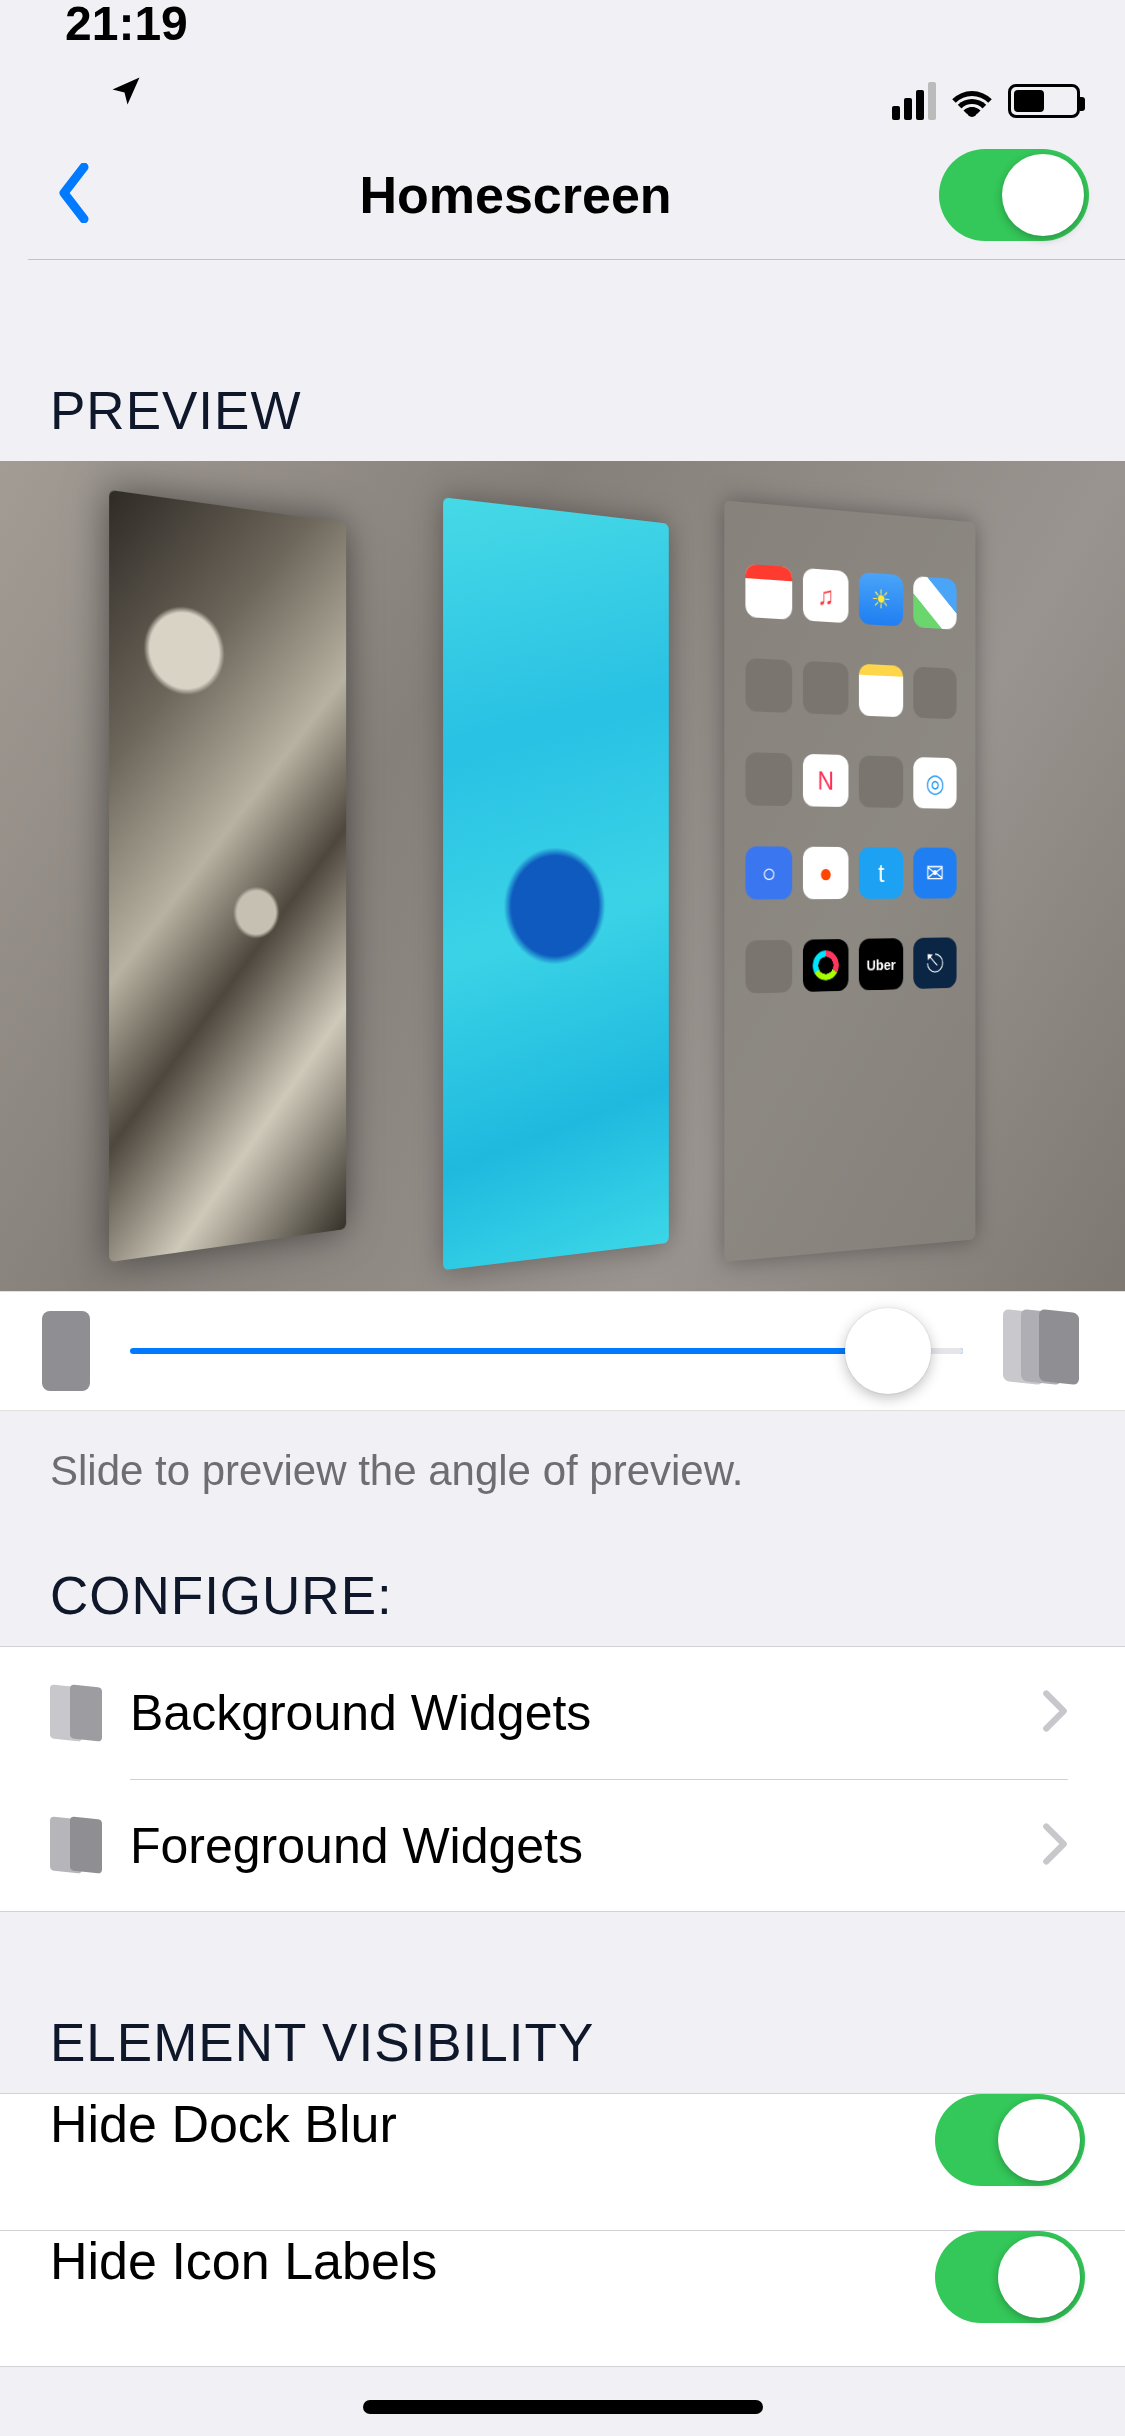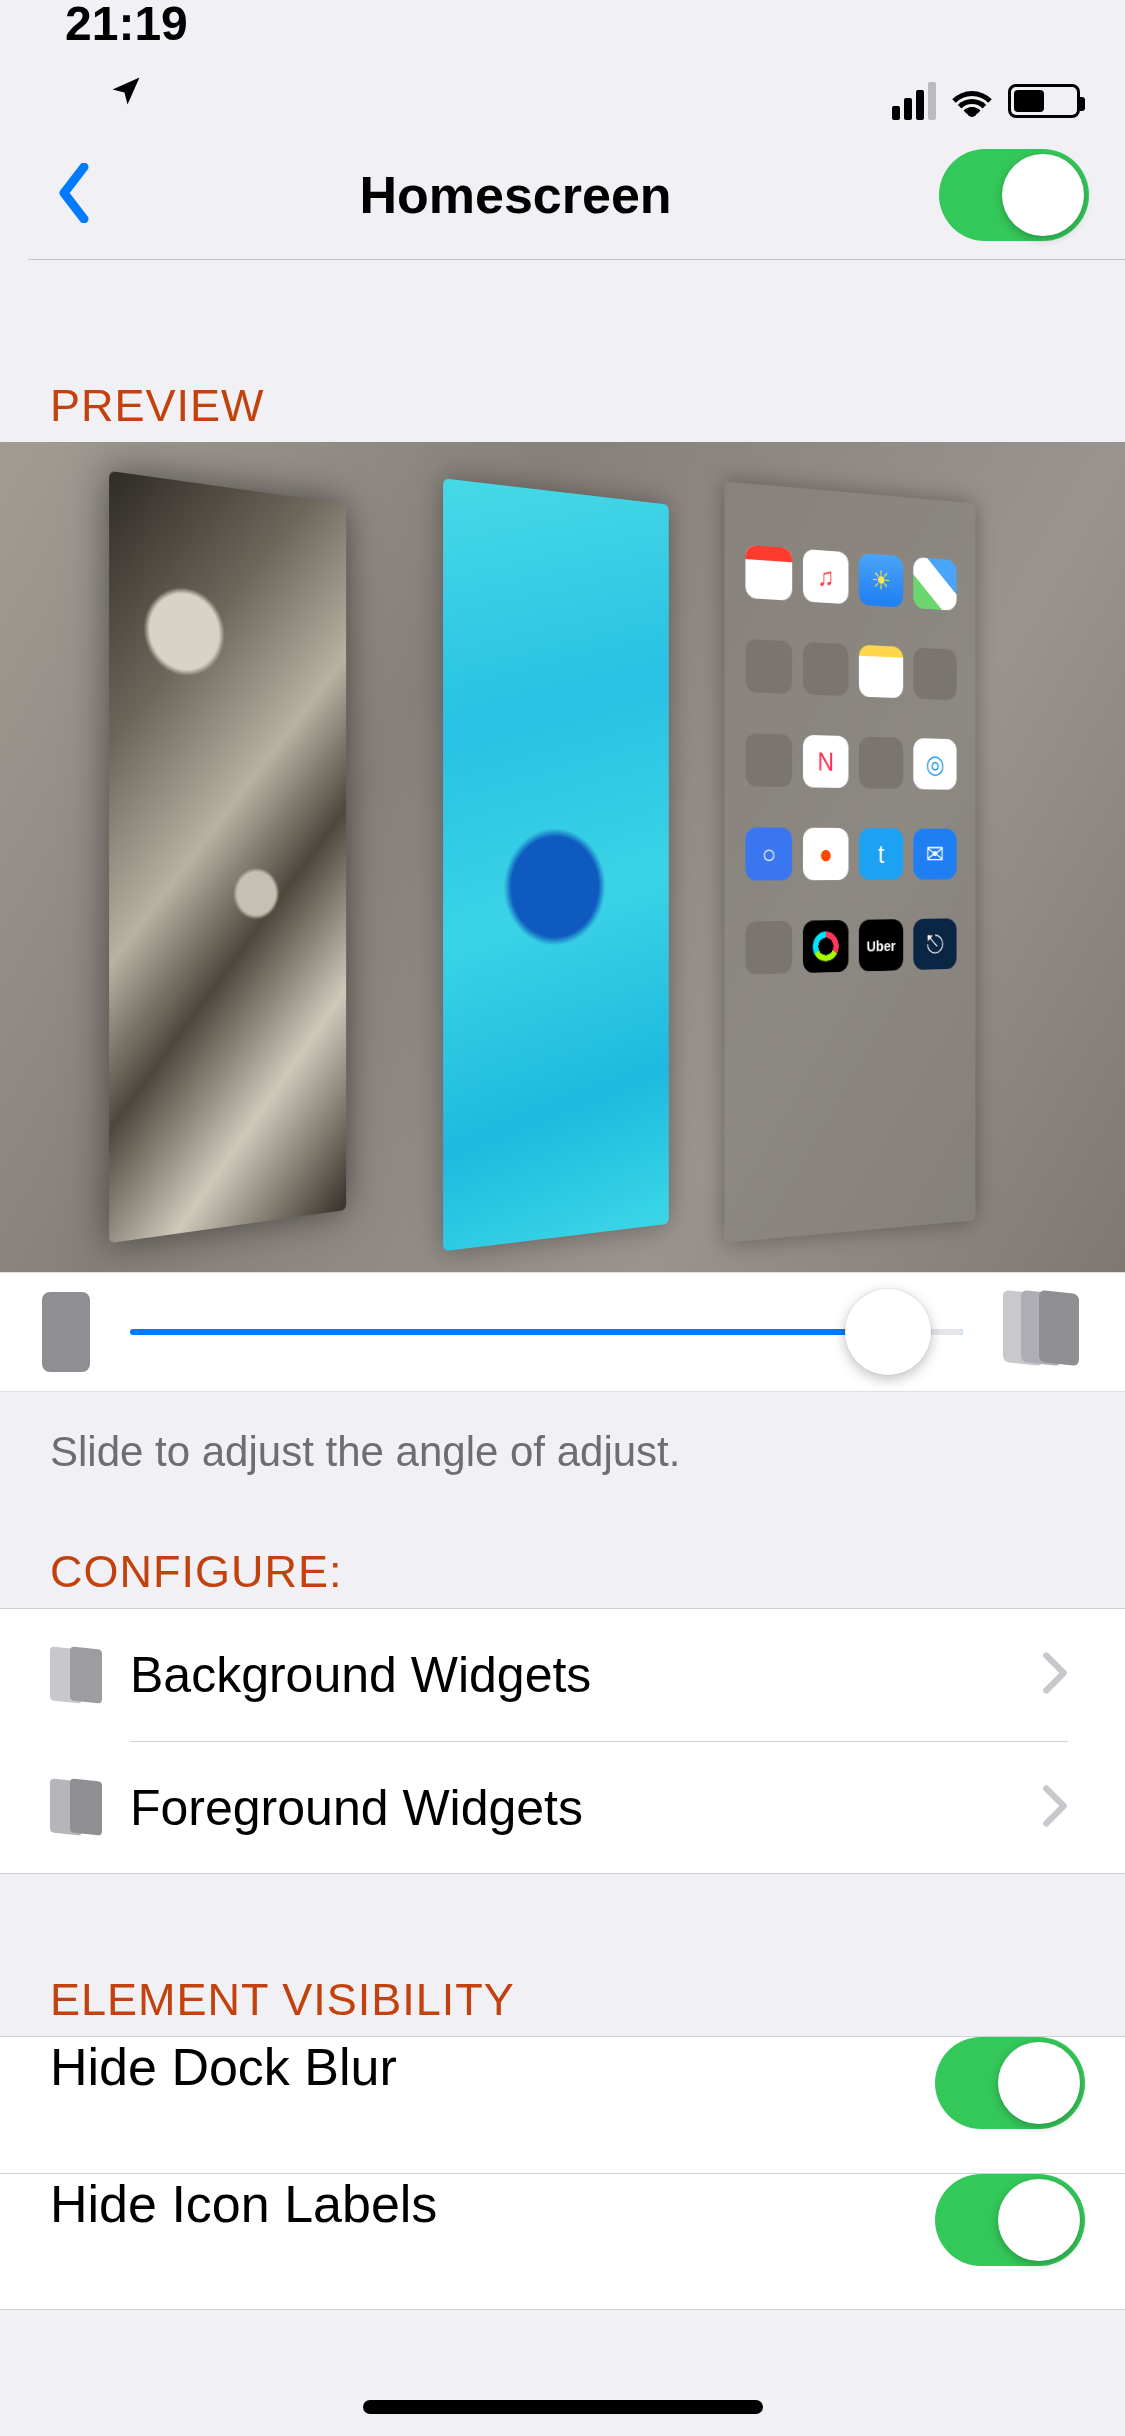--- a/index.html
+++ b/index.html
@@ -29,21 +29,21 @@
   
   .nav-bar { height: 130px; display:flex; align-items:center; justify-content:space-between; padding: 0 36px 0 28px; border-bottom:1px solid rgba(0,0,0,0.18);margin-left:28px;}
   .back-btn svg { width:36px; height:60px; }
   .nav-title { font-size:52px; font-weight:600; color:#000; }
   .switch { width:150px; height:92px; border-radius:46px; position:relative; background:#e5e5ea; cursor:pointer; }
   .switch.on { background:#34c759; }
   .switch .knob { position:absolute; top:5px; left:5px; width:82px; height:82px; border-radius:50%; background:#fff; box-shadow:0 3px 8px rgba(0,0,0,.25); transition:left .2s;}
   .switch.on .knob { left:63px; }
 
   
-  .section-header { font-size:45px; color:#c2410c; letter-spacing:1px; padding: 0 50px 10px; text-transform:uppercase; }
+  .section-header { font-size:53px; color:#0f172a; letter-spacing:1px; padding: 0 50px 20px; text-transform:uppercase; }
   .hdr-preview { padding-top: 120px; }
   .hdr-configure { padding-top: 70px; }
   .hdr-visibility { padding-top: 100px; }
 
   
   .preview-panel { width:100%; height:830px; background:linear-gradient(120deg,#a29c95 0%,#86807a 35%,#9a9490 70%,#7e7872 100%); position:relative; overflow:hidden; perspective:1800px; perspective-origin:50% 50%;}
   .layer { position:absolute; top:50px; transform-style:preserve-3d; border-radius:6px; }
 
   .layer-bg { left:130px; width:260px; height:730px; transform: rotateY(38deg) translateX(-30px);
     background:
@@ -198,21 +198,21 @@
       <div class="remaining" id="slider-remaining" style="width: 9%;"></div>
       <div class="slider-thumb" id="slider-thumb" style="left: 91%;"></div>
     </div>
     <div class="mini-stack">
         <span></span>
         <span></span>
         <span></span>
       </div>
   </div>
 
-  <div class="slider-help">Slide to adjust the angle of adjust.</div>
+  <div class="slider-help">Slide to preview the angle of preview.</div>
 
   <div class="section-header hdr-configure">Configure:</div>
   <div class="list">
     <div class="row">
       <div class="row-icon">
           <div class="panes">
             <span></span>
             <span></span>
           </div>
         </div>

